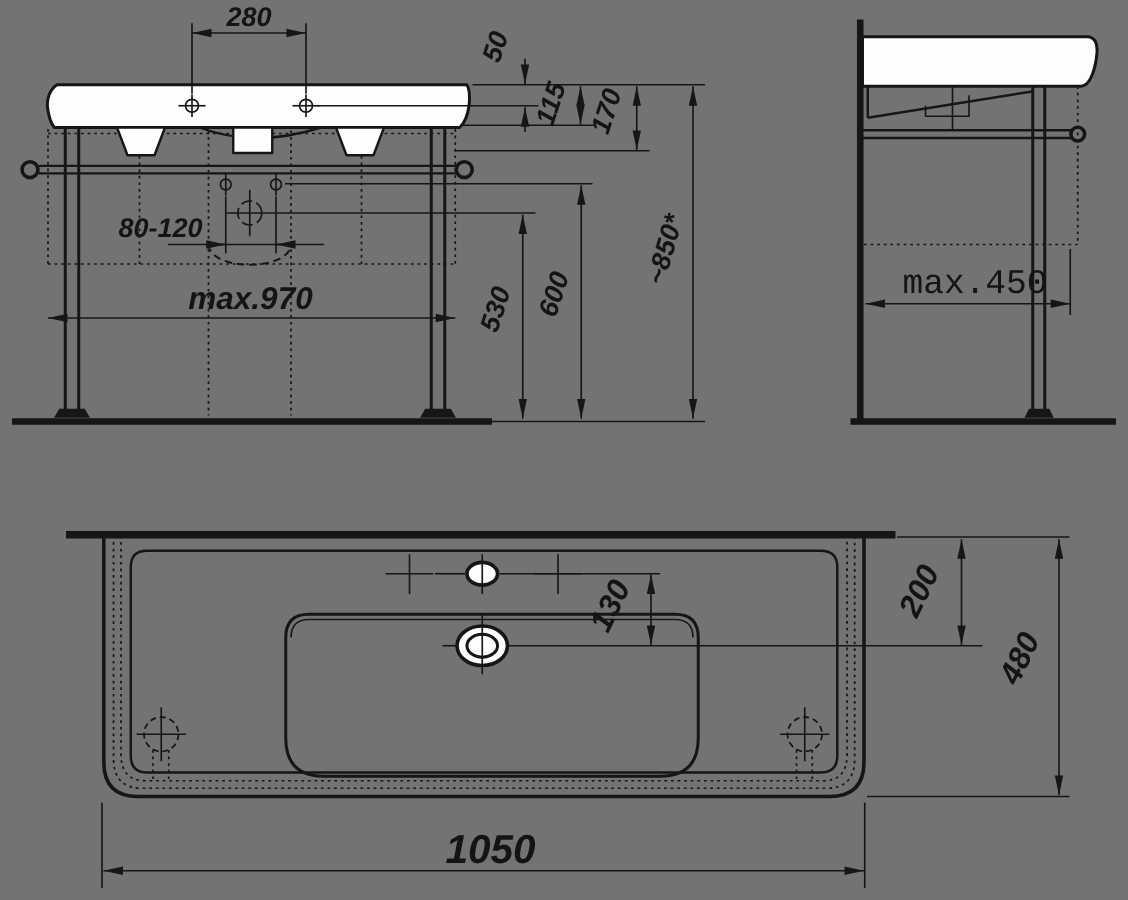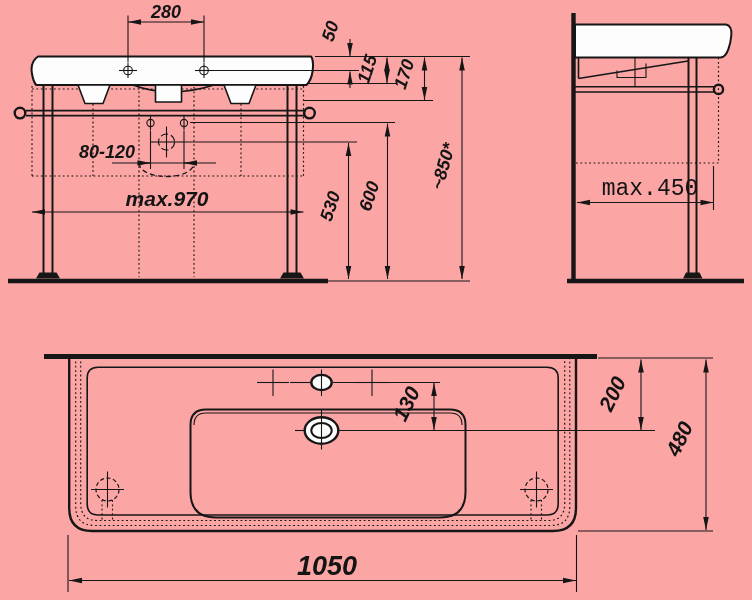--- a/index.html
+++ b/index.html
@@ -1,16 +1,16 @@
 <!DOCTYPE html>
 <html><head>
 <meta charset="utf-8">
 <style>
   html,body{margin:0;padding:0;background:#ffffff;}
-  .stage{width:752px;height:600px;background:#fca5a5;position:relative;overflow:hidden;}
+  .stage{width:752px;height:600px;background:#737373;position:relative;overflow:hidden;}
   svg{display:block}
   svg line, svg path, svg circle, svg ellipse, svg rect{stroke:#161616;fill:none;stroke-linecap:butt;stroke-linejoin:round;}
   .w1{stroke-width:1.1}
   .w15{stroke-width:1.6}
   .w2{stroke-width:2}
   .w25{stroke-width:2.4}
   .thick{stroke-width:4.4}
   .band{stroke-width:5}
   .dot{stroke-dasharray:1.8,2.6;stroke-width:1.15}
   .dash{stroke-dasharray:5,3.2;stroke-width:1.3}

